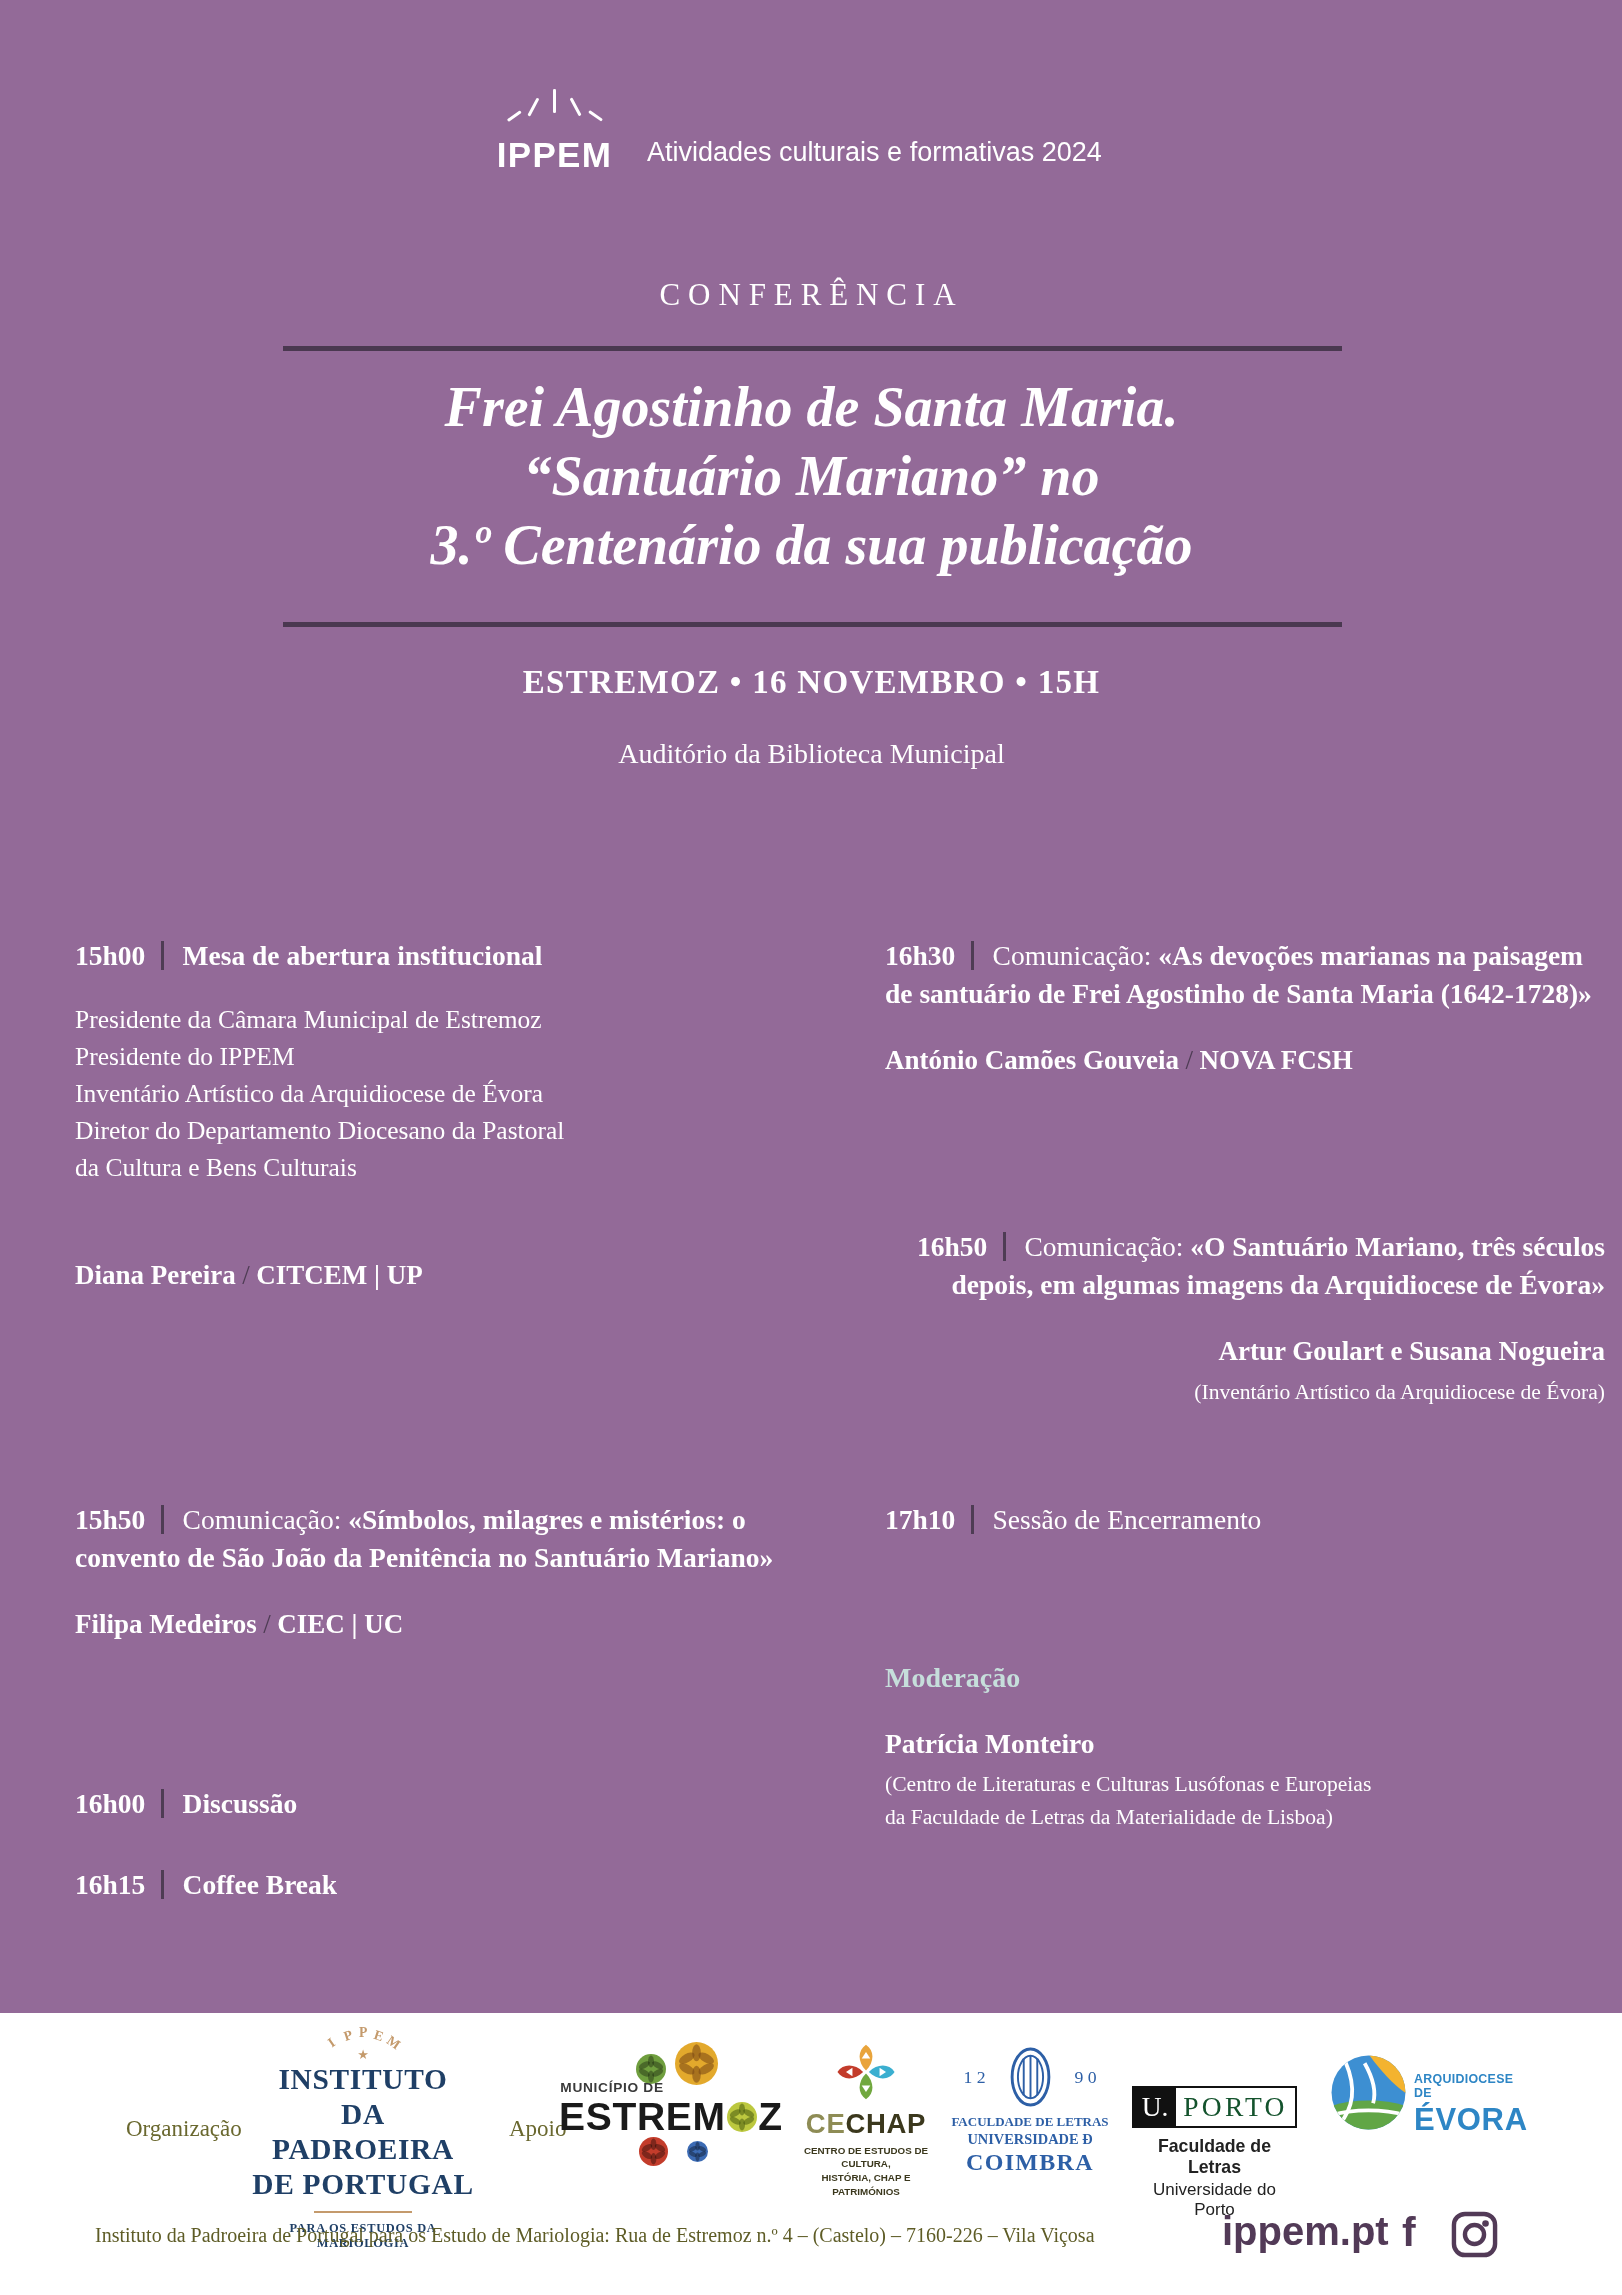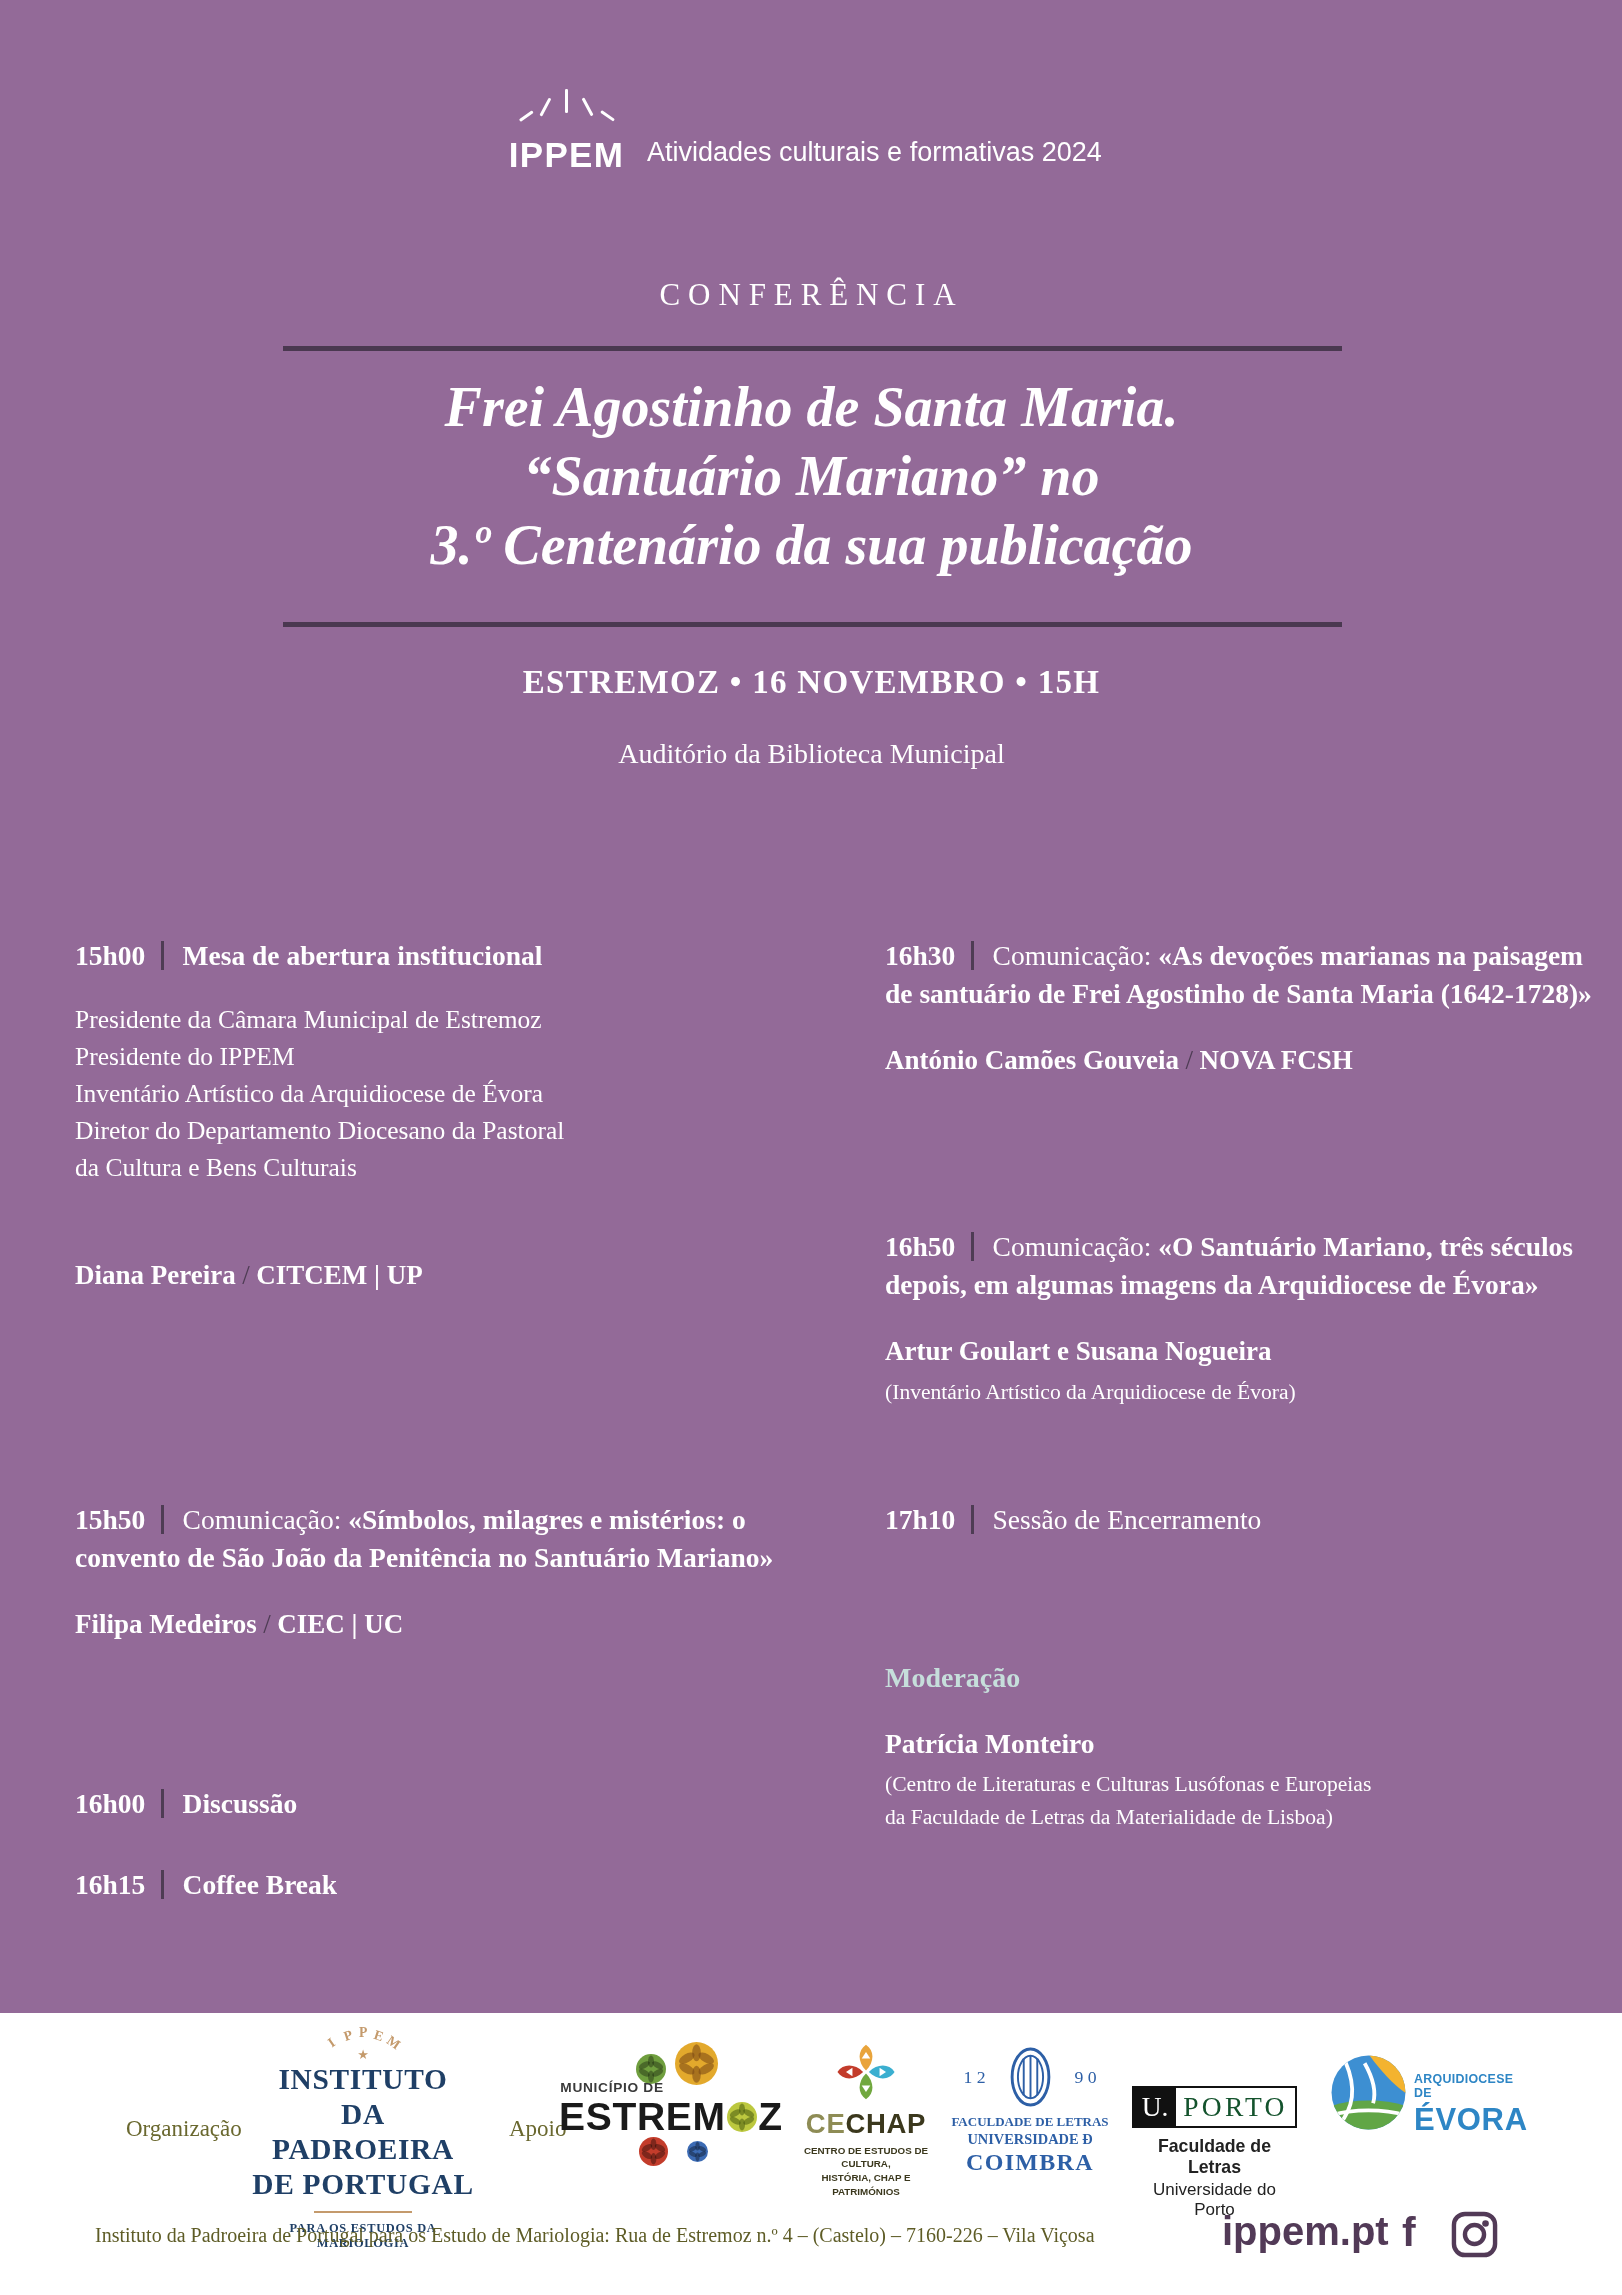--- a/index.html
+++ b/index.html
@@ -3,21 +3,21 @@
 <meta charset="utf-8">
 <style>
   html,body{margin:0;padding:0;background:#777;}
   .poster{
     position:relative;width:1623px;height:2295px;overflow:hidden;
     background:#936A98;
     font-family:"Liberation Serif","DejaVu Serif",serif;
     color:#fff;
   }
   
-  .brand{position:absolute;left:501px;top:84px;width:131px;height:85px;}
+  .brand{position:absolute;left:489px;top:84px;width:131px;height:85px;}
   .rays{position:absolute;left:0;top:0;width:131px;height:47px;}
   .ray{position:absolute;width:2.6px;background:#fff;border-radius:1.3px;}
   .ray1{height:15.7px;left:23.6px;top:23.6px;transform:rotate(55deg);}
   .ray2{height:19.6px;left:43px;top:13px;transform:rotate(28deg);}
   .ray3{height:23.6px;left:64px;top:5.2px;}
   .ray4{height:19.6px;left:85px;top:13px;transform:rotate(-28deg);}
   .ray5{height:15.7px;left:105px;top:23.6px;transform:rotate(-55deg);}
   .brand-name{
     position:absolute;left:0;top:51px;width:131px;text-align:center;
     font-family:"Liberation Sans","DejaVu Sans",sans-serif;
@@ -199,21 +199,21 @@
 
     <div class="prog-item" style="top:0;">
       <p class="heading">
         <span class="time">16h30</span><span class="bar"></span><span>Comunicação: </span><span class="t-bold">«As devoções marianas na paisagem de santuário de Frei Agostinho de Santa Maria (1642-1728)»</span>
       </p>
       <p class="speaker">
         <span>António Camões Gouveia</span><span class="slash">/</span><span>NOVA FCSH</span>
       </p>
     </div>
 
-    <div class="prog-item" style="top:291px;">
+    <div class="prog-item" style="top:291px;text-align:right;">
       <p class="heading">
         <span class="time">16h50</span><span class="bar"></span><span>Comunicação: </span><span class="t-bold">«O Santuário Mariano, três séculos depois, em algumas imagens da Arquidiocese de Évora»</span>
       </p>
       <p class="speaker"><span>Artur Goulart e Susana Nogueira</span></p>
       <p class="note">(Inventário Artístico da Arquidiocese de Évora)</p>
     </div>
 
     <div class="prog-item" style="top:564px;">
       <p class="heading">
         <span class="time">17h10</span><span class="bar"></span><span>Sessão de Encerramento</span>

